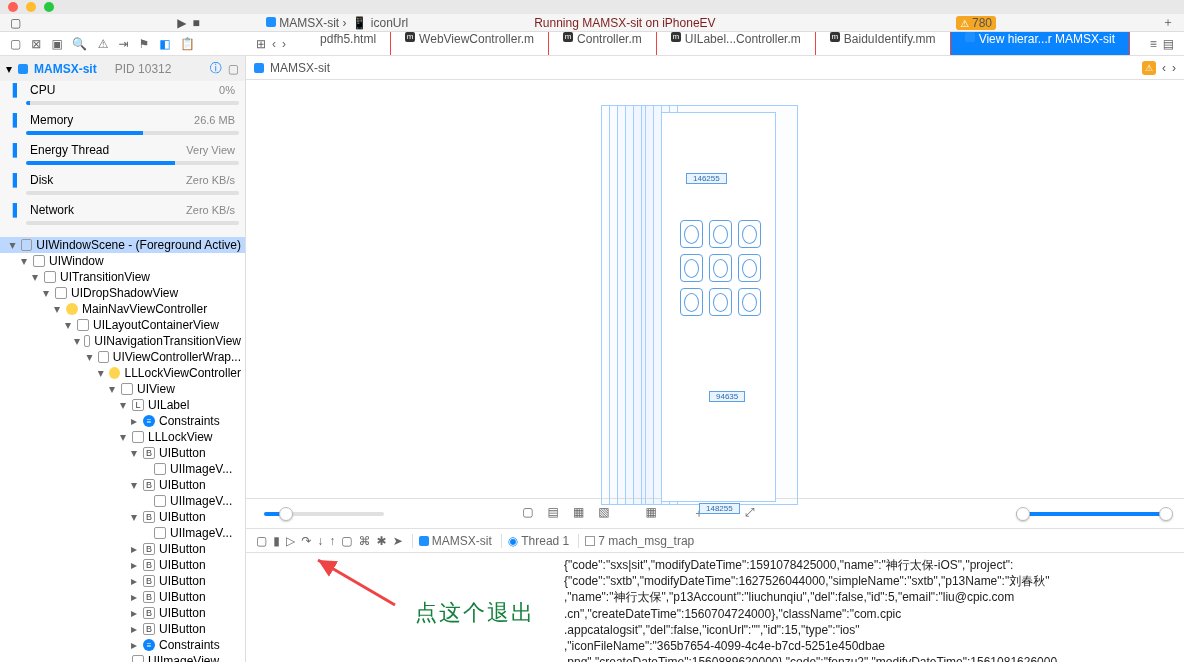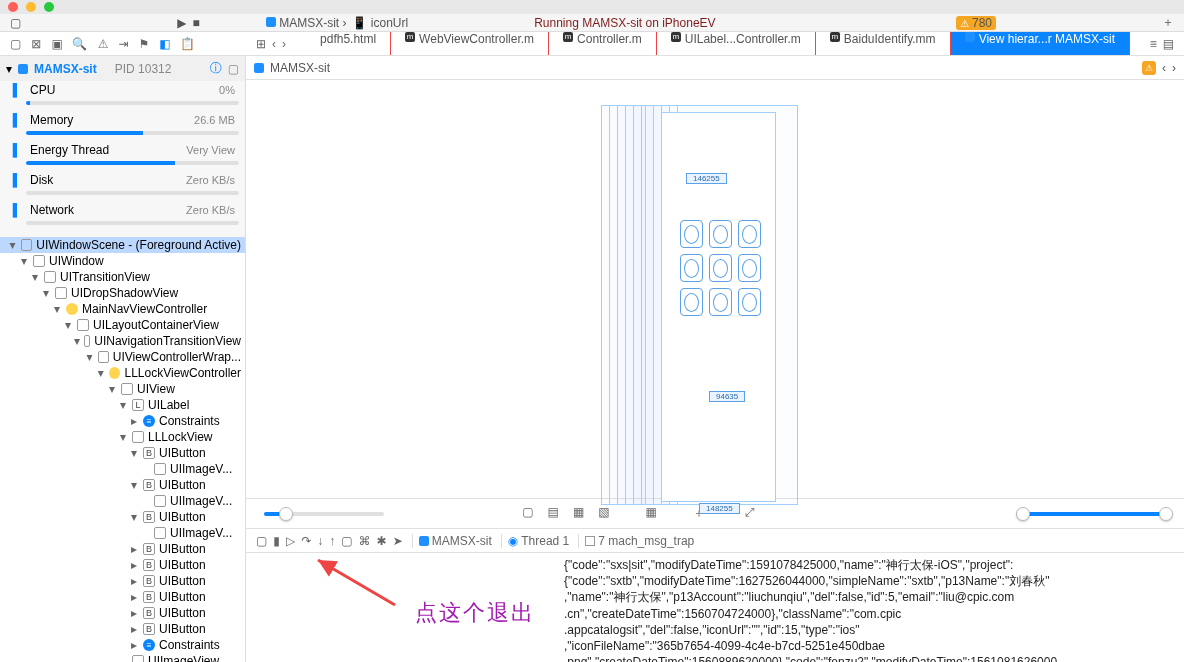--- a/index.html
+++ b/index.html
@@ -60,21 +60,21 @@
 .slider .thumb { position:absolute; top:-5px; width:14px; height:14px; background:#fff; border:1px solid #bbb; border-radius:50%; box-shadow:0 1px 2px rgba(0,0,0,0.2); }
 .bb-left { display:flex; align-items:center; }
 .bb-center { display:flex; gap:8px; margin-left:auto; margin-right:auto; }
 .bb-right { display:flex; align-items:center; margin-left:auto; }
 .dbgbar { height:24px; border-top:1px solid #e0e0e0; display:flex; align-items:center; padding:0 10px; gap:6px; }
 .dbgbar span { color:#666; cursor:pointer; }
 .dbgbar .seg { display:flex; align-items:center; gap:3px; color:#444; border-left:1px solid #ddd; padding-left:6px; margin-left:3px; }
 .console { flex:0 0 110px; background:#fff; border-top:1px solid #e0e0e0; padding:4px 8px; overflow:hidden; font-family:Menlo,monospace; font-size:11px; color:#222; line-height:1.35; }
 .arrow { position:absolute; left:310px; top:555px; width:90px; height:55px; }
 .arrow svg { width:100%; height:100%; }
-.arrow-txt { position:absolute; left:415px; top:598px; font-size:22px; color:#a21caf; letter-spacing:2px; }
+.arrow-txt { position:absolute; left:415px; top:598px; font-size:22px; color:#15803d; letter-spacing:2px; }
 </style>
 </head>
 <body>
 
 <div class="titlebar">
   <div class="winbtns">
     <div class="winbtn red"></div>
     <div class="winbtn yellow"></div>
     <div class="winbtn green"></div>
   </div>

